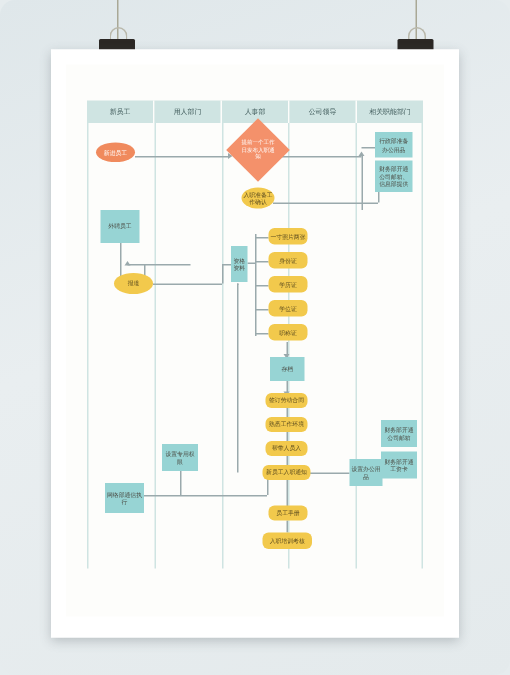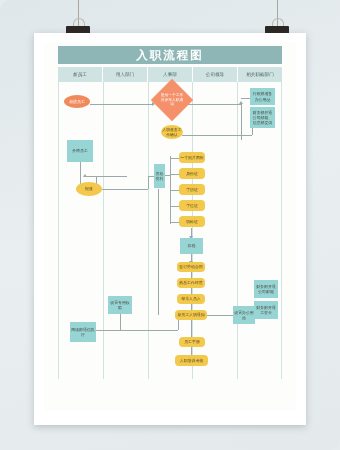--- a/index.html
+++ b/index.html
@@ -82,21 +82,20 @@
       <div class="body"></div>
   </div>
 
   <div id="paper">
     <div id="paperinner"></div>
     <div id="sheet"></div>
   </div>
 
   <div id="chart">
 
-    <div class="title-bar">入职流程图</div>
 
     <div class="hdr-row">
       <div class="hdr">新员工</div>
       <div class="hdr">用人部门</div>
       <div class="hdr">人事部</div>
       <div class="hdr">公司领导</div>
       <div class="hdr">相关职能部门</div>
     </div>
 
     <div class="lane-wrap">

